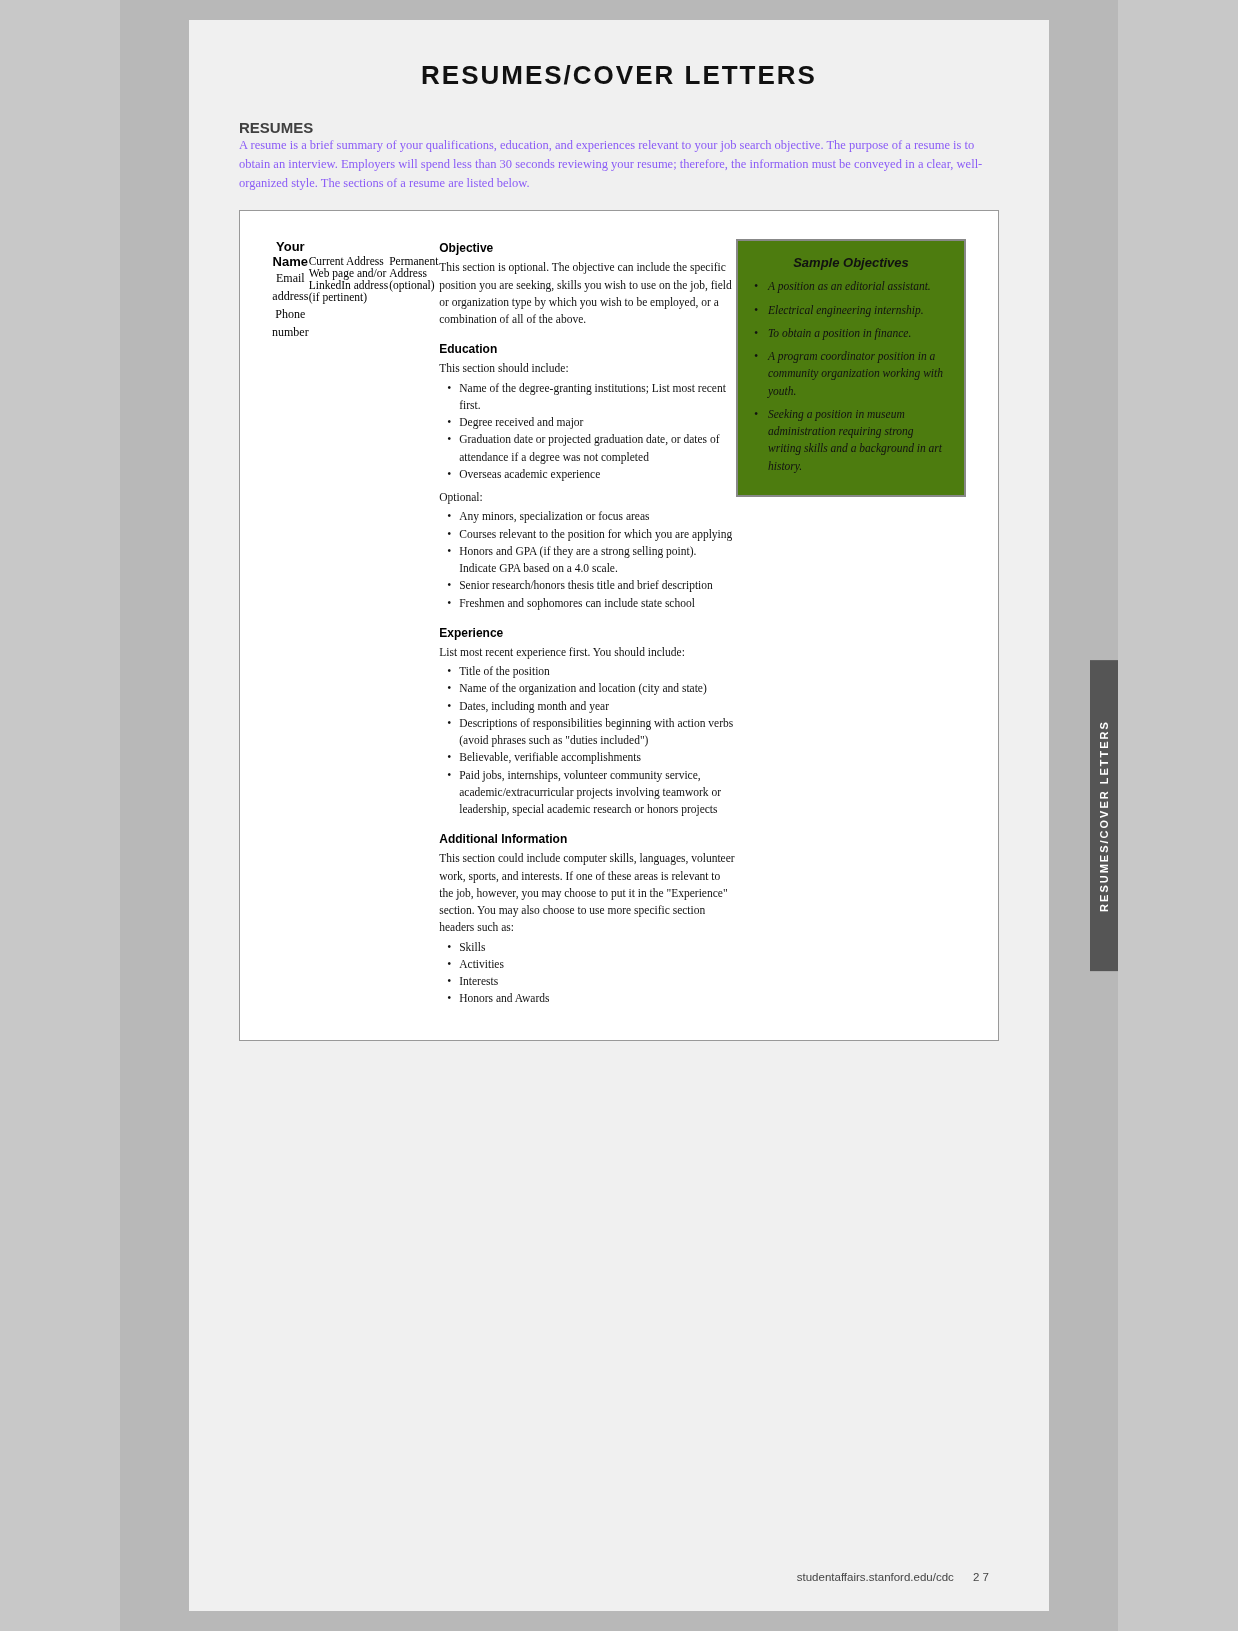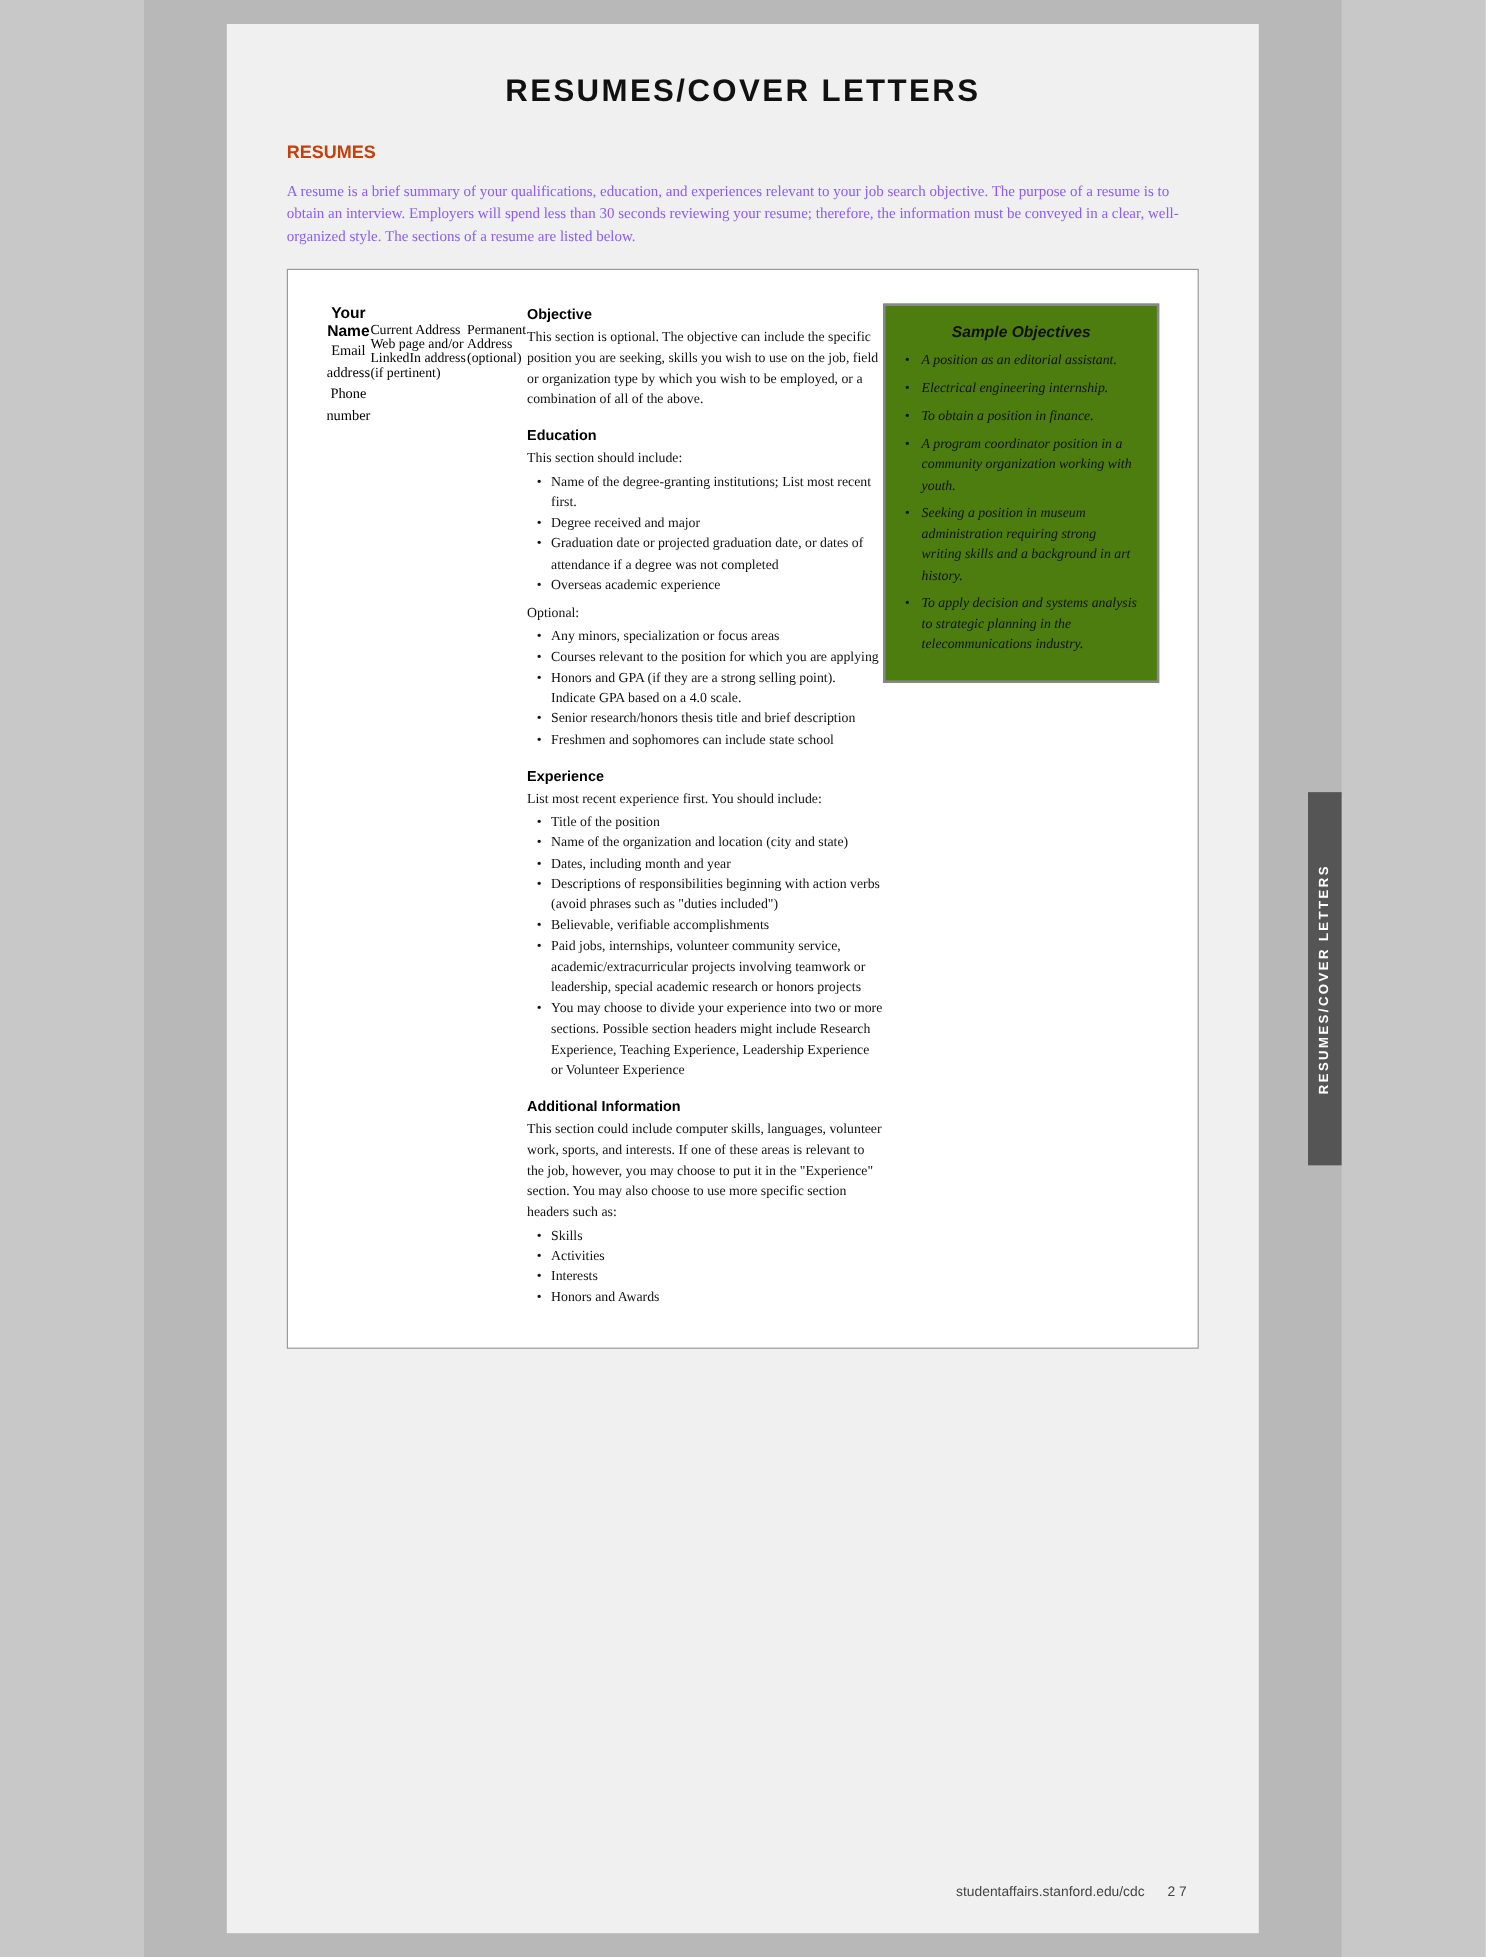--- a/index.html
+++ b/index.html
@@ -38,22 +38,22 @@
       font-family: Arial, sans-serif;
       letter-spacing: 2px;
       margin-bottom: 28px;
       color: #111;
     }
 
     .section-heading {
       font-size: 15px;
       font-weight: 900;
       font-family: Arial, sans-serif;
-      margin-bottom: 14px;
-      color: #c2410c;
+      margin-bottom: 0;
+      color: #404040;
     }
 
     .intro-text {
       font-size: 12.5px;
       line-height: 1.5;
       color: #8b5cf6;
       margin-bottom: 18px;
     }
 
     
@@ -297,21 +297,20 @@
 
           <div class="resume-section-title">Experience</div>
           <p class="resume-text">List most recent experience first. You should include:</p>
           <ul class="resume-bullet-list">
             <li>Title of the position</li>
             <li>Name of the organization and location (city and state)</li>
             <li>Dates, including month and year</li>
             <li>Descriptions of responsibilities beginning with action verbs (avoid phrases such as "duties included")</li>
             <li>Believable, verifiable accomplishments</li>
             <li>Paid jobs, internships, volunteer community service, academic/extracurricular projects involving teamwork or leadership, special academic research or honors projects</li>
-            <li>You may choose to divide your experience into two or more sections. Possible section headers might include Research Experience, Teaching Experience, Leadership Experience or Volunteer Experience</li>
           </ul>
 
           <div class="resume-section-title">Additional Information</div>
           <p class="resume-text">This section could include computer skills, languages, volunteer work, sports, and interests. If one of these areas is relevant to the job, however, you may choose to put it in the "Experience" section. You may also choose to use more specific section headers such as:</p>
           <ul class="resume-bullet-list">
             <li>Skills</li>
             <li>Activities</li>
             <li>Interests</li>
             <li>Honors and Awards</li>
           </ul>
@@ -320,21 +319,20 @@
 
         <div class="resume-right-col">
           <div class="sample-objectives-box">
             <div class="sample-objectives-title">Sample Objectives</div>
             <ul class="sample-objectives-list">
               <li>A position as an editorial assistant.</li>
               <li>Electrical engineering internship.</li>
               <li>To obtain a position in finance.</li>
               <li>A program coordinator position in a community organization working with youth.</li>
               <li>Seeking a position in museum administration requiring strong writing skills and a background in art history.</li>
-              <li>To apply decision and systems analysis to strategic planning in the telecommunications industry.</li>
             </ul>
           </div>
         </div>
 
       </div>
 
       <div class="resume-box-bottom-border"></div>
     </div>
 
     <div class="page-footer">

